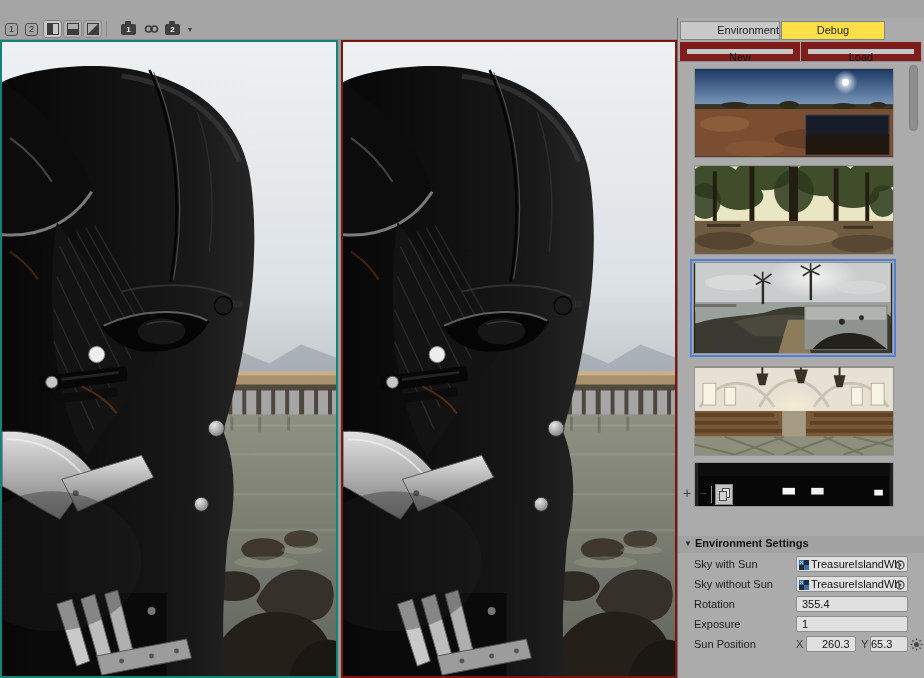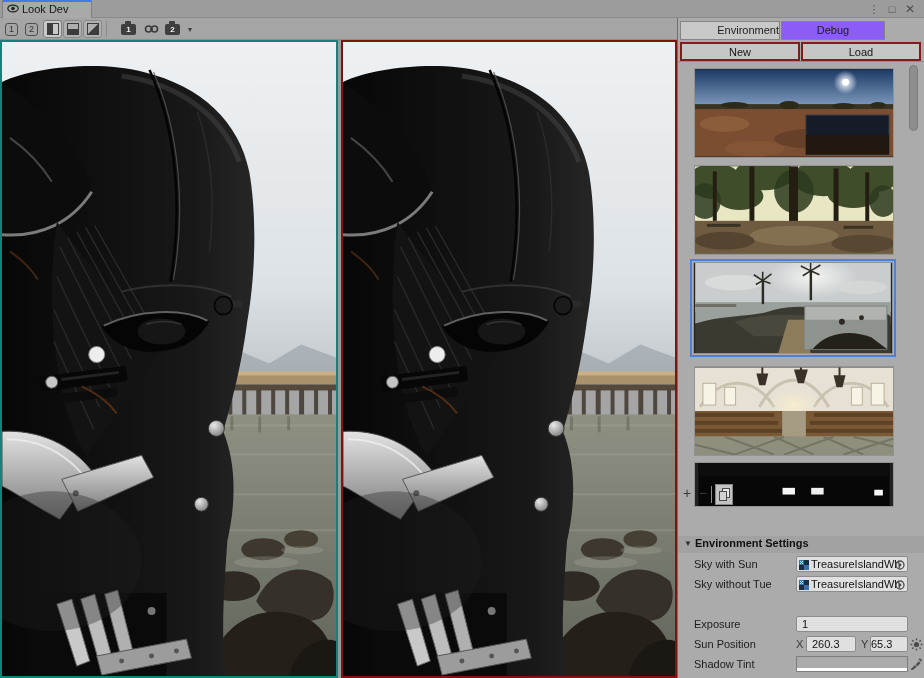--- a/index.html
+++ b/index.html
@@ -39,22 +39,22 @@
   .pane1{left:0;width:338px;border:2px solid #12837b;}
   .pane2{left:341px;width:336px;border:2px solid #7c150c;}
   .pane svg{display:block;width:100%;height:100%;}
   .pane-gap{position:absolute;left:338px;top:40px;width:3px;height:638px;background:#9a9a9a;}
   .panel-divider{position:absolute;left:677px;top:18px;width:1px;height:660px;background:#6f6f6f;}
 
   
   .rpanel{position:absolute;left:678px;top:18px;width:246px;height:660px;background:#ababab;}
   .rtab{position:absolute;top:3px;height:19px;border:1px solid #848484;text-align:center;line-height:17px;color:#1d1d1d;}
   .rtab.active{background:#c8c8c8;text-align:right;}
-  .rtab.inactive{background:#8b5cf6;}
-  .rbtn{position:absolute;top:24px;height:19px;background:#c6c6c6;border:2px solid #7f1d1d;
+  .rtab.inactive{background:#fde047;}
+  .rbtn{position:absolute;top:24px;height:19px;background:#c6c6c6;border:7px solid #7f1d1d;
         text-align:center;line-height:17px;color:#151515;}
   .listshadow{position:absolute;left:0;top:43px;width:246px;height:1px;background:#8f8f8f;}
 
   .thumb{position:absolute;left:16px;width:200px;background:#222;overflow:hidden;border:1px solid #939393;}
   .thumb svg{display:block;width:100%;height:100%;}
   .thumb-sel{position:absolute;left:12px;width:206px;border:2px solid #4f80d9;padding:1px;background:#ababab;}
   .thumb-sel .inner{width:200px;height:92px;overflow:hidden;border:1px solid #939393;background:#222;}
   .thumb-sel svg{display:block;width:100%;height:100%;}
 
   .vscroll{position:absolute;left:229px;top:45px;width:13px;height:462px;}
@@ -78,21 +78,21 @@
   .set-header .txt{position:absolute;left:17px;top:1px;font-weight:bold;color:#101010;text-align:center;}
   .srow{position:absolute;left:0;width:239px;height:20px;}
   .slabel{position:absolute;left:16px;top:3px;color:#1c1c1c;white-space:nowrap;}
   .field{position:absolute;background:#e0e0e0;border:1px solid #8c8c8c;border-radius:2px;height:16px;top:1px;
          line-height:14px;color:#111;overflow:hidden;white-space:nowrap;}
   .objfield{left:118px;width:112px;padding-left:14px;}
   .objfield .texicon{position:absolute;left:2px;top:3px;}
   .objfield .picker{position:absolute;right:1px;top:2px;}
   .txtfield{left:118px;width:112px;padding-left:5px;}
   .axis{position:absolute;top:3px;color:#3a3a3a;}
-  .xfield{left:128px;width:50px;padding-left:5px;}
+  .xfield{left:128px;width:50px;padding-left:15px;}
   .yfield{left:192px;width:38px;}
   .row-icon{position:absolute;left:231px;top:2px;width:14px;height:14px;display:flex;align-items:center;justify-content:center;}
   .swatch{position:absolute;left:118px;top:1px;width:112px;height:16px;border:1px solid #7e7e7e;}
   .swatch .alpha{position:absolute;left:0;bottom:0;width:100%;height:3px;background:#ffffff;}
 </style>
 </head>
 <body>
 
 <svg width="0" height="0" style="position:absolute" aria-hidden="true">
   <defs>
@@ -227,33 +227,20 @@
         <circle cx="150" cy="615" r="2.5" fill="#555"></circle>
         <circle cx="175" cy="610" r="2.5" fill="#555"></circle>
       <circle cx="150" cy="570" r="4" fill="#8a8a8a" opacity="0.85"></circle>
       <ellipse cx="50" cy="520" rx="90" ry="70" fill="#1f1f1f" opacity="0.35"></ellipse>
     </symbol>
   </defs>
 </svg>
 
 <div class="window">
 
-  <div class="titlebar">
-    <div class="doc-tab">
-      <div class="accent"></div>
-      <svg class="eye" width="12" height="9" viewBox="0 0 12 9">
-        <ellipse cx="6" cy="4.5" rx="5.2" ry="3.4" fill="none" stroke="#222" stroke-width="1.2"></ellipse>
-        <circle cx="6" cy="4.5" r="1.8" fill="#222"></circle>
-      </svg>
-      <span class="lbl">Look Dev</span>
-    </div>
-    <div class="winctl menu">⋮</div>
-    <div class="winctl max">□</div>
-    <div class="winctl close">✕</div>
-  </div>
 
   <div class="toolbar">
     <div class="tbtn" style="left:2px">
       <div class="numbtn">1</div>
     </div>
     <div class="tbtn" style="left:22px">
       <div class="numbtn">2</div>
     </div>
     <div class="tbtn pressed" style="left:43px">
       <svg width="12" height="12" viewBox="0 0 12 12">
@@ -521,36 +508,40 @@
           </svg>
           <span>TreasureIslandWh</span>
           <svg class="picker" width="12" height="12" viewBox="0 0 12 12">
             <circle cx="6" cy="6" r="4" fill="none" stroke="#4a4a4a" stroke-width="1.3"></circle>
               <circle cx="6" cy="6" r="1.4" fill="#4a4a4a"></circle>
           </svg>
         </div>
       </div>
 
       <div class="srow" style="top:39px">
-        <span class="slabel">Sky without Tue</span>
+        <span class="slabel">Sky without Sun</span>
         <div class="field objfield">
           <svg class="texicon" width="10" height="10" viewBox="0 0 10 10">
             <rect width="10" height="10" fill="#1d2b3e"></rect>
             <rect width="5" height="5" fill="#3a6ea5"></rect>
               <rect x="5" y="5" width="5" height="5" fill="#3a6ea5"></rect>
             <path d="M1,1 L4,4 M4,1 L1,4" stroke="#cfe0f2" stroke-width="1"></path>
           </svg>
           <span>TreasureIslandWh</span>
           <svg class="picker" width="12" height="12" viewBox="0 0 12 12">
             <circle cx="6" cy="6" r="4" fill="none" stroke="#4a4a4a" stroke-width="1.3"></circle>
               <circle cx="6" cy="6" r="1.4" fill="#4a4a4a"></circle>
           </svg>
         </div>
       </div>
 
+      <div class="srow" style="top:59px">
+        <span class="slabel">Rotation</span>
+        <div class="field txtfield">355.4</div>
+      </div>
 
       <div class="srow" style="top:79px">
         <span class="slabel">Exposure</span>
         <div class="field txtfield">1</div>
       </div>
 
       <div class="srow" style="top:99px">
         <span class="slabel">Sun Position</span>
         <span class="axis" style="left:118px">X</span>
         <div class="field xfield">260.3</div>
@@ -566,29 +557,15 @@
                 <path d="M10.7,6.5 L12.5,6.5"></path>
               <path d="M2.3,2.3 L3.5,3.5"></path>
                 <path d="M9.5,9.5 L10.7,10.7"></path>
                 <path d="M10.7,2.3 L9.5,3.5"></path>
                 <path d="M3.5,9.5 L2.3,10.7"></path>
             </g>
           </svg>
         </div>
       </div>
 
-      <div class="srow" style="top:119px">
-        <span class="slabel">Shadow Tint</span>
-        <div class="swatch">
-          <div style="background:#55565a"></div>
-          <div class="alpha"></div>
-        </div>
-        <div class="row-icon">
-          <svg width="12" height="12" viewBox="0 0 12 12">
-            <path d="M1,11 L5,7 L6.8,8.8 L2.8,12 L1,12 Z" fill="#4f4f4f"></path>
-            <path d="M5.6,6.4 L8.8,3.2 L10.6,5 L7.4,8.2 Z" fill="#4f4f4f"></path>
-            <path d="M8.2,1 L11,3.8 L11.8,3 C12.2,2 11,0.2 10,0.4 Z" fill="#4f4f4f"></path>
-          </svg>
-        </div>
-      </div>
     </div>
   </div>
 </div>
 
 </body></html>

